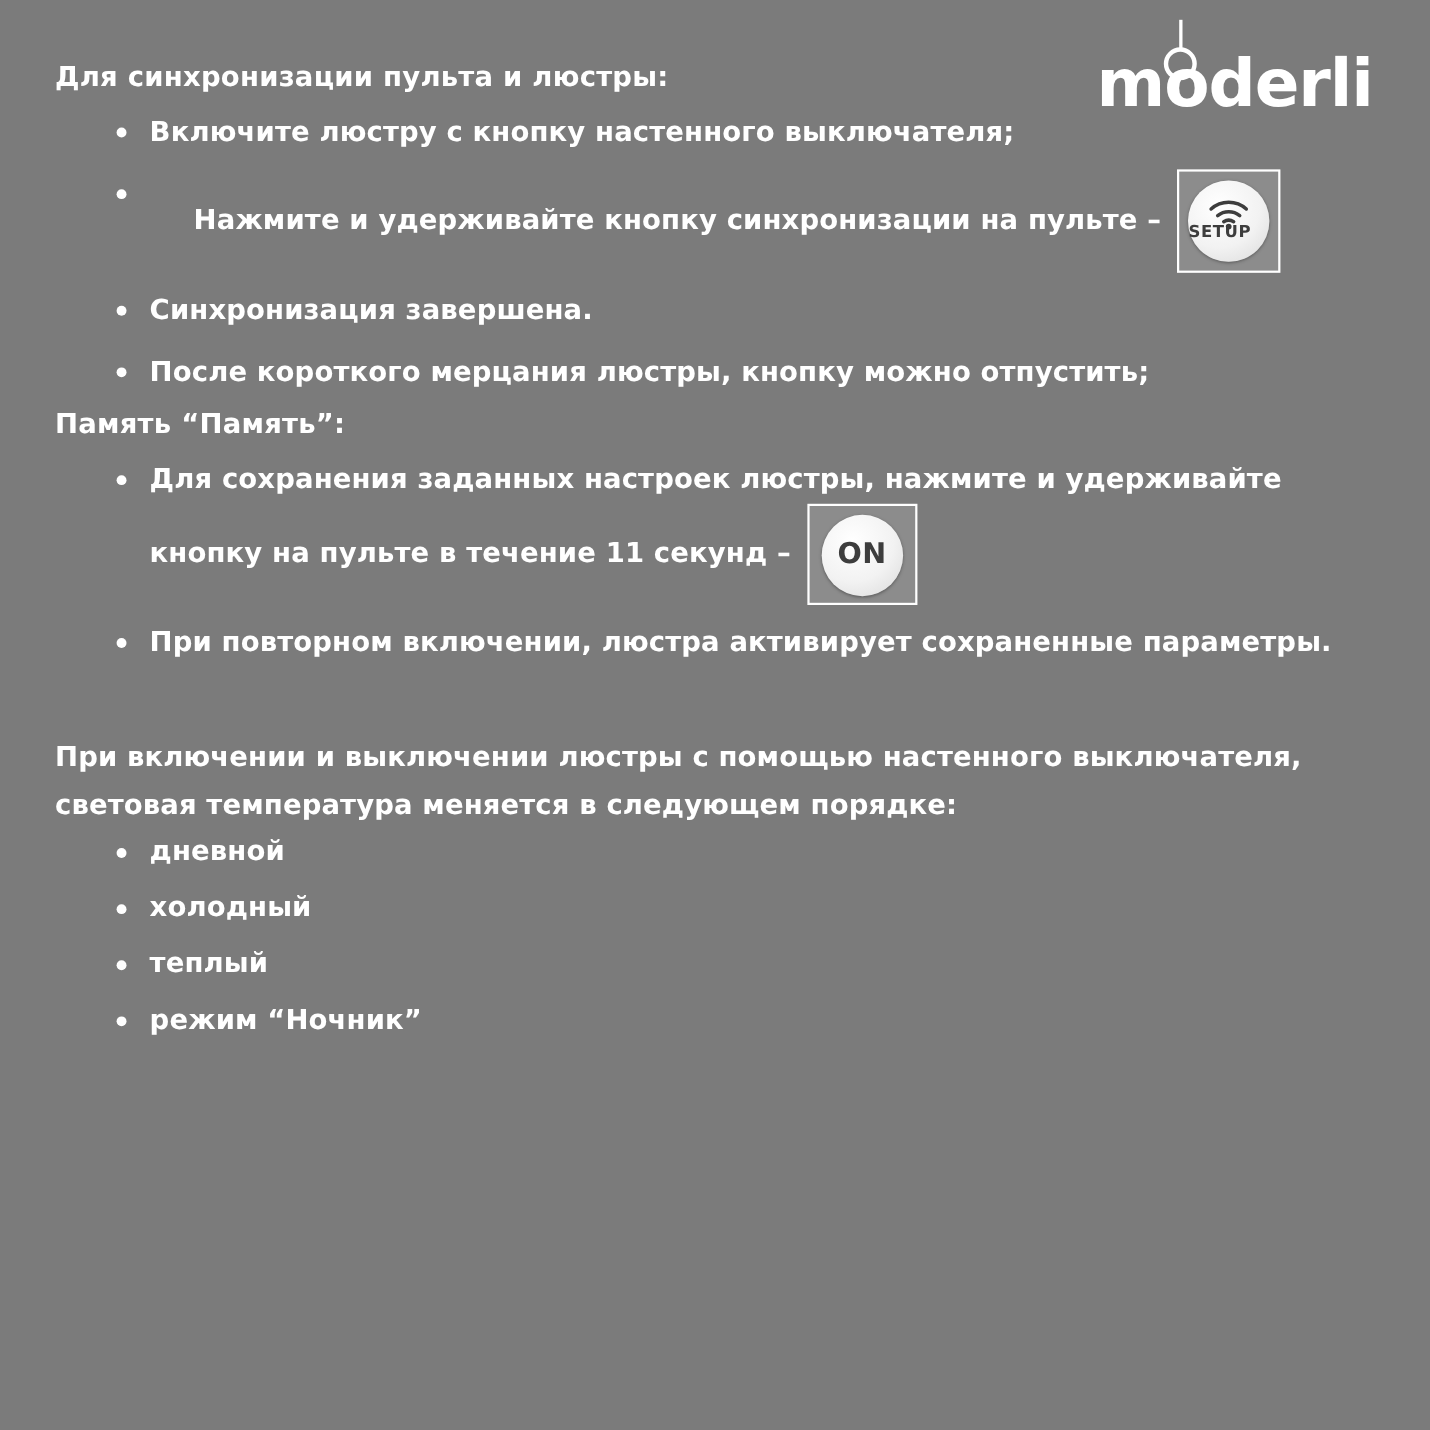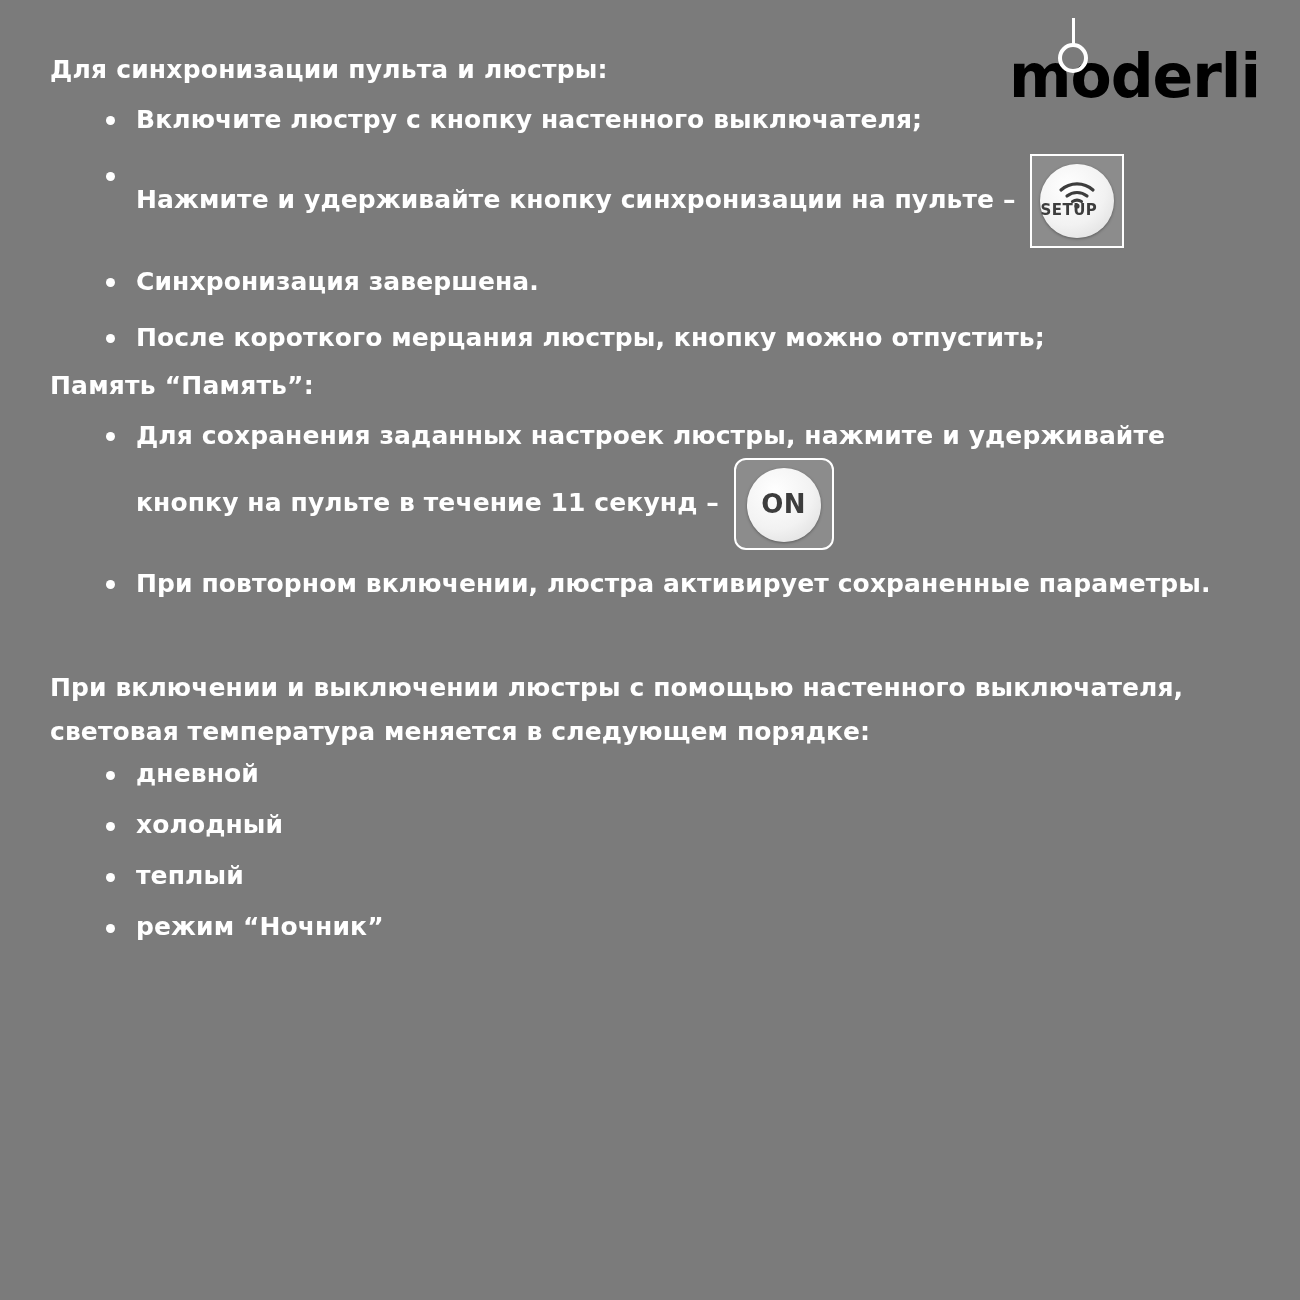--- a/index.html
+++ b/index.html
@@ -27,27 +27,27 @@
   
   .logo {
     position: absolute;
     top: 18px;
     right: 40px;
     width: 280px;
     height: 95px;
   }
   .logo-text {
     position: absolute;
-    right: 0;
+    right: 12px;
     top: 28px;
     font-family: "DejaVu Sans", sans-serif;
     font-size: 60px;
     font-weight: bold;
     letter-spacing: -1px;
-    color: #000000;
+    color: #ffffff;
     line-height: 1;
   }
   .logo-lamp {
     position: absolute;
     left: 72px;
     top: 0px;
     width: 42px;
     height: 60px;
   }
   .lamp-cord {
@@ -130,21 +130,20 @@
     position: relative;
     margin: 0 0 0 6px;
   }
   .badge-setup {
     width: 94px;
     height: 94px;
   }
   .badge-on {
     width: 100px;
     height: 92px;
-    border-radius: 12px;
   }
   .btn-circle {
     position: absolute;
     border-radius: 50%;
     background: radial-gradient(circle at 38% 32%, #ffffff 0%, #f2f2f2 55%, #d9d9d9 100%);
     box-shadow: 0 1px 3px rgba(0,0,0,0.35);
   }
   .badge-setup .btn-circle {
     left: 8px; top: 8px;
     width: 74px; height: 74px;
@@ -174,21 +173,21 @@
     color: #3d3d3d;
     letter-spacing: 0.5px;
   }
   .wifi-icon {
     position: absolute;
     left: 50%;
     top: 16px;
     transform: translateX(-50%);
   }
 
-  .badge-inline-wrap { white-space: nowrap; }
+  .badge-inline-wrap { white-space: nowrap; margin-left: 40px; }
 </style>
 </head>
 <body>
 
 <div class="page">
 
   <div class="logo">
     <div class="logo-text">moderli</div>
     <div class="logo-lamp">
       <div class="lamp-cord"></div>

